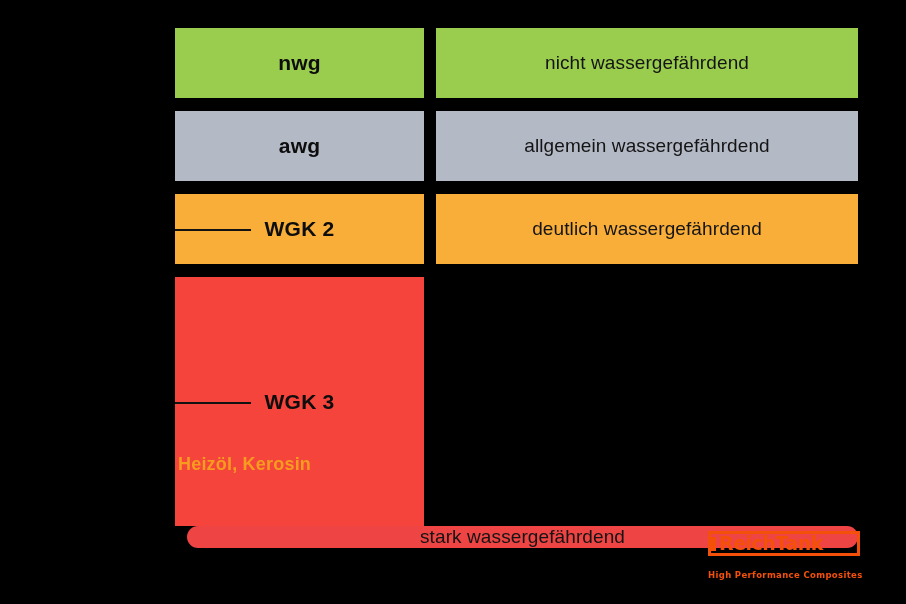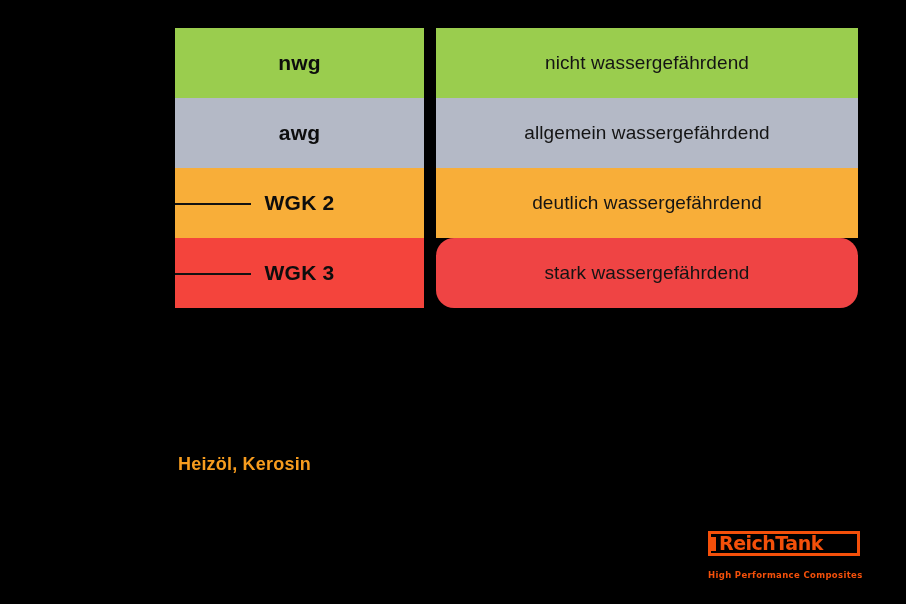--- a/index.html
+++ b/index.html
@@ -26,23 +26,24 @@
   .table {
     position: absolute;
     left: 175px;
     top: 28px;
     width: 683px;
   }
 
   .row {
     display: flex;
     width: 100%;
+    margin-bottom: 13px;
     height: 70px;
   }
-  .row:last-child { margin-bottom: 0; }
+  .row:last-child { margin-bottom: 0; flex-direction: column; }
 
   .cell {
     position: relative;
     display: flex;
     align-items: center;
     justify-content: center;
     box-sizing: border-box;
     height: 100%;
   }
 

